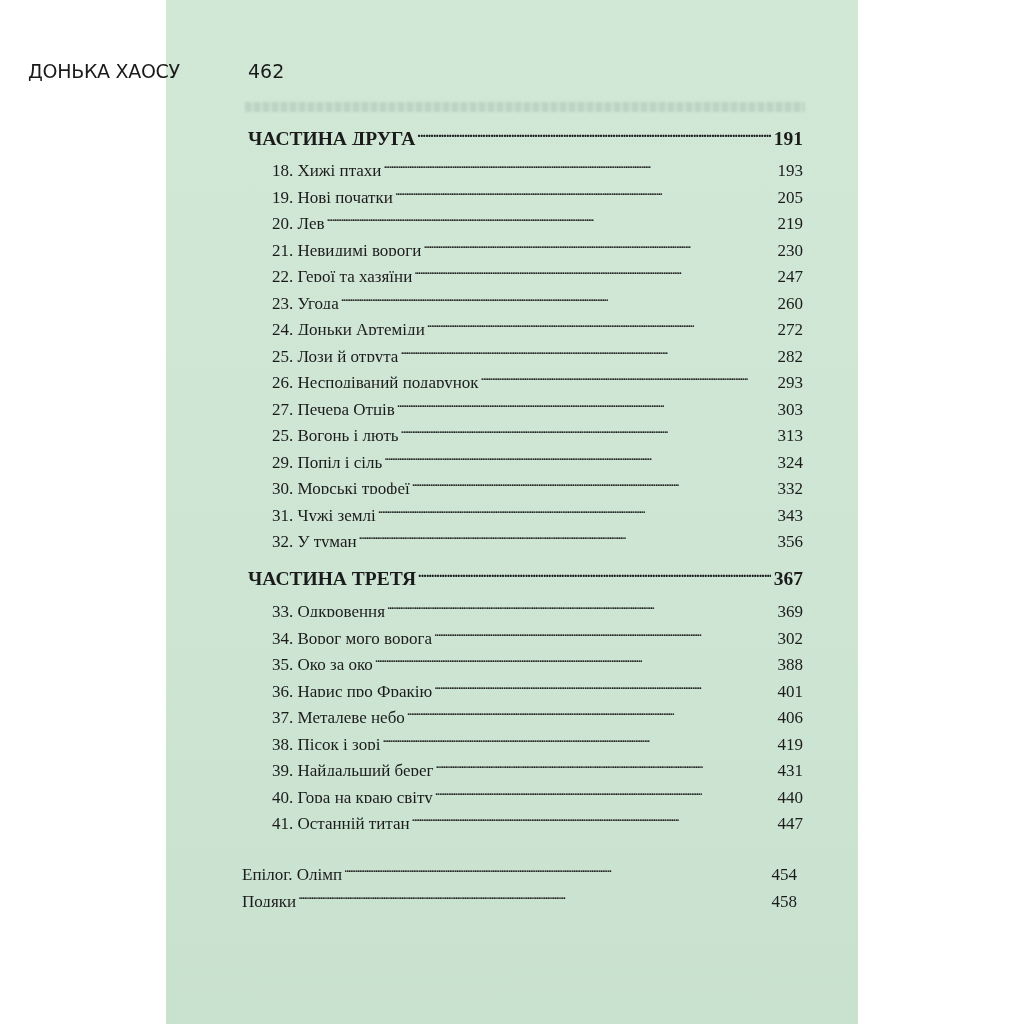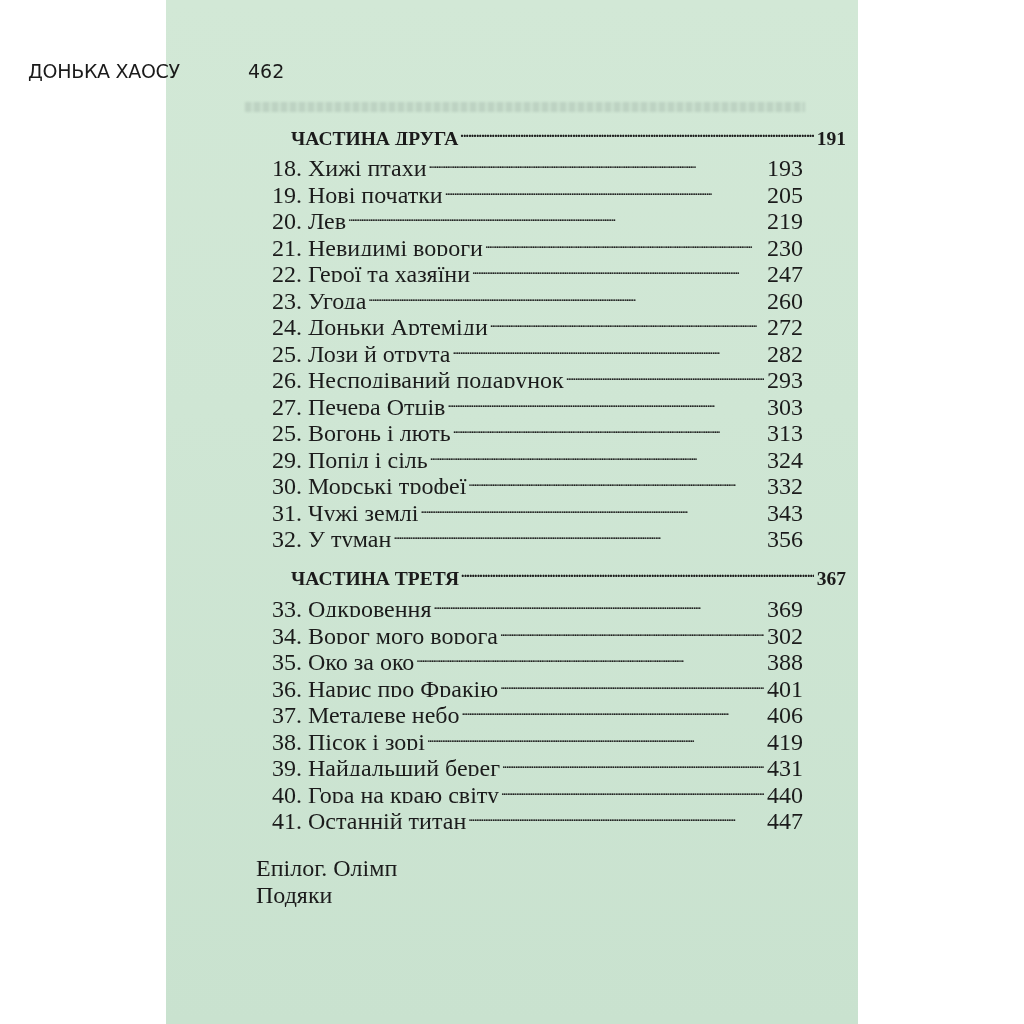--- a/index.html
+++ b/index.html
@@ -17,26 +17,26 @@
   }
   .running-head {
     position:absolute; top:60px; left:0; width:840px; height:26px;
     font-family:"DejaVu Sans", sans-serif; font-size:19px; color:#1a1a1a;
   }
   .folio { position:absolute; left:248px; top:0; }
   .book-title { position:absolute; left:0; width:1024px; top:0; text-align:left; letter-spacing:-0.3px; padding-left:28px; box-sizing:border-box;}
   .toc { position:absolute; left:0; top:0; width:1024px; }
   .row {
     position:absolute; display:flex; align-items:baseline;
-    font-family:"Liberation Serif", serif; font-size:24px; color:#1b1b1b;
+    font-family:"Liberation Serif", serif; font-size:17px; color:#1b1b1b;
     white-space:nowrap; overflow:hidden; height:24px; line-height:24px;
   }
-  .row.part { font-weight:bold; font-size:19.5px; left:248px; width:555px;margin-left:43px; }
+  .row.part { font-weight:bold; font-size:19.5px; left:248px; width:555px; }
   .row.chapter { left:272px; width:531px; }
-  .row.back { left:256px; width:555px;flex-direction:column; }
+  .row.back { left:242px; width:555px; }
   .row .label { flex:0 0 auto; padding-right:2px; }
   .row .dots {
     flex:1 1 auto; overflow:hidden; height:24px; position:relative;
   }
   .row .dots::before {
     content:". . . . . . . . . . . . . . . . . . . . . . . . . . . . . . . . . . . . . . . . . . . . . . . . . . . . . . . . . . . . . . . . . . . . . . . . . . . . . . . . . . . . . . . . . . . . . . . . . . . . . . . . . . . . . . . . . . . . . . . . . . . . . . . . . . . . . . . . . . . . . . . . . . . .";
     position:absolute; left:0; top:0; letter-spacing:-2.6px; font-size:14px; white-space:nowrap;
   }
   .row.part .dots::before { font-weight:bold; letter-spacing:-2.2px; }
   .row .page-num { flex:0 0 auto; padding-left:3px; text-align:right; }

